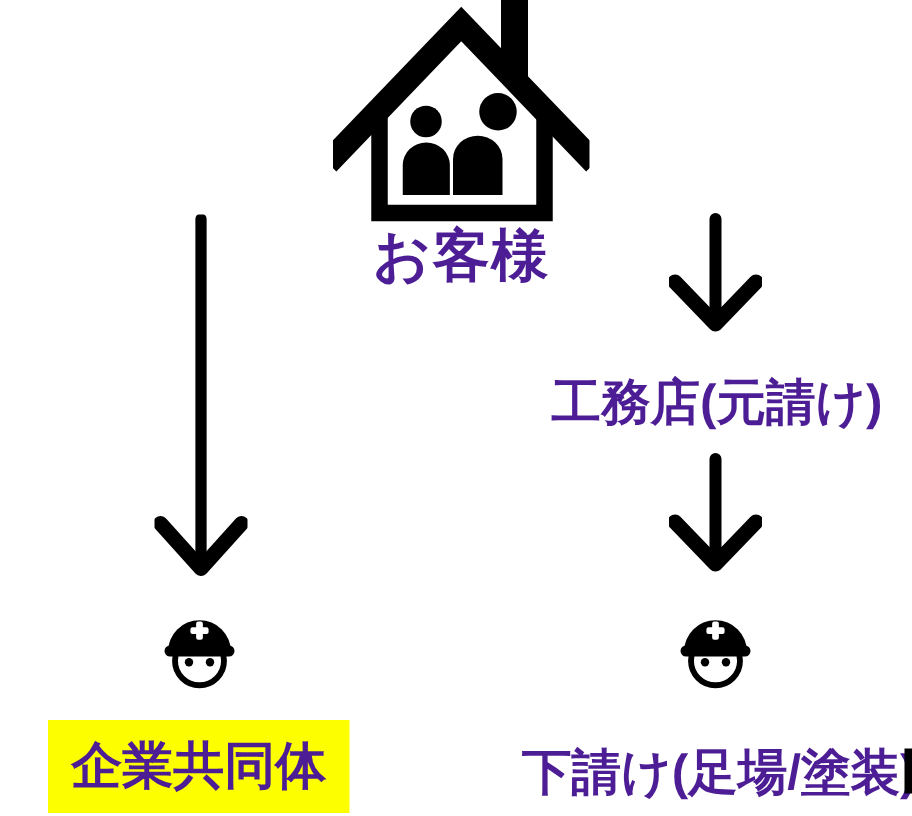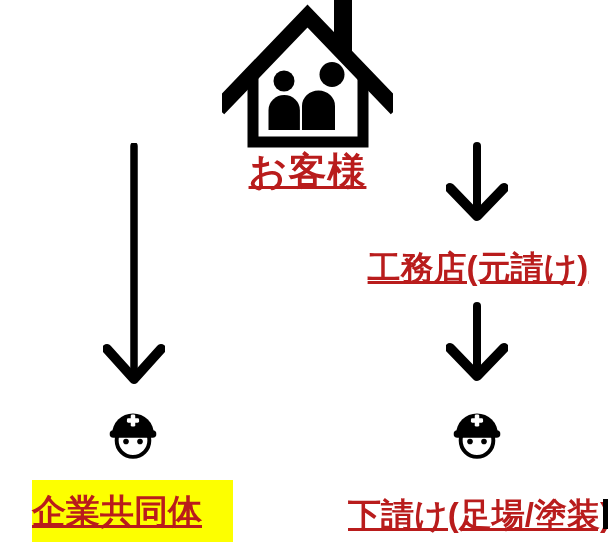--- a/index.html
+++ b/index.html
@@ -7,35 +7,34 @@
   .stage {
     position: relative;
     width: 608px;
     height: 544px;
     background: #ffffff;
     overflow: hidden;
   }
   .abs { position: absolute; }
   .label {
     position: absolute;
-    color: #b91c1c;
+    color: #4c1d95;
     font-weight: bold;
     line-height: 1;
     white-space: nowrap;
-    text-decoration: underline;
   }
   .label.centered { text-align: center; }
   .customer-label  { left: 222px; top: 152px; width: 171px; font-size: 38px; letter-spacing: 1px; }
   .contractor-label{ left: 330px; top: 251px; width: 296px; font-size: 33px; }
   .subcontractor-label { left: 348px; top: 498px; font-size: 33px; }
   .highlight-box {
     position: absolute;
     left: 32px; top: 480px;
     width: 201px; height: 62px;
-    display: flex; align-items: center; 
+    display: flex; align-items: center; justify-content: center;
   }
   .jv-label { position: static; font-size: 34px; }
   .cutoff-sliver {
     position: absolute;
     left: 603px; top: 499px;
     width: 5px; height: 30px;
     background: #000000;
   }
   svg { display: block; }
 </style>

